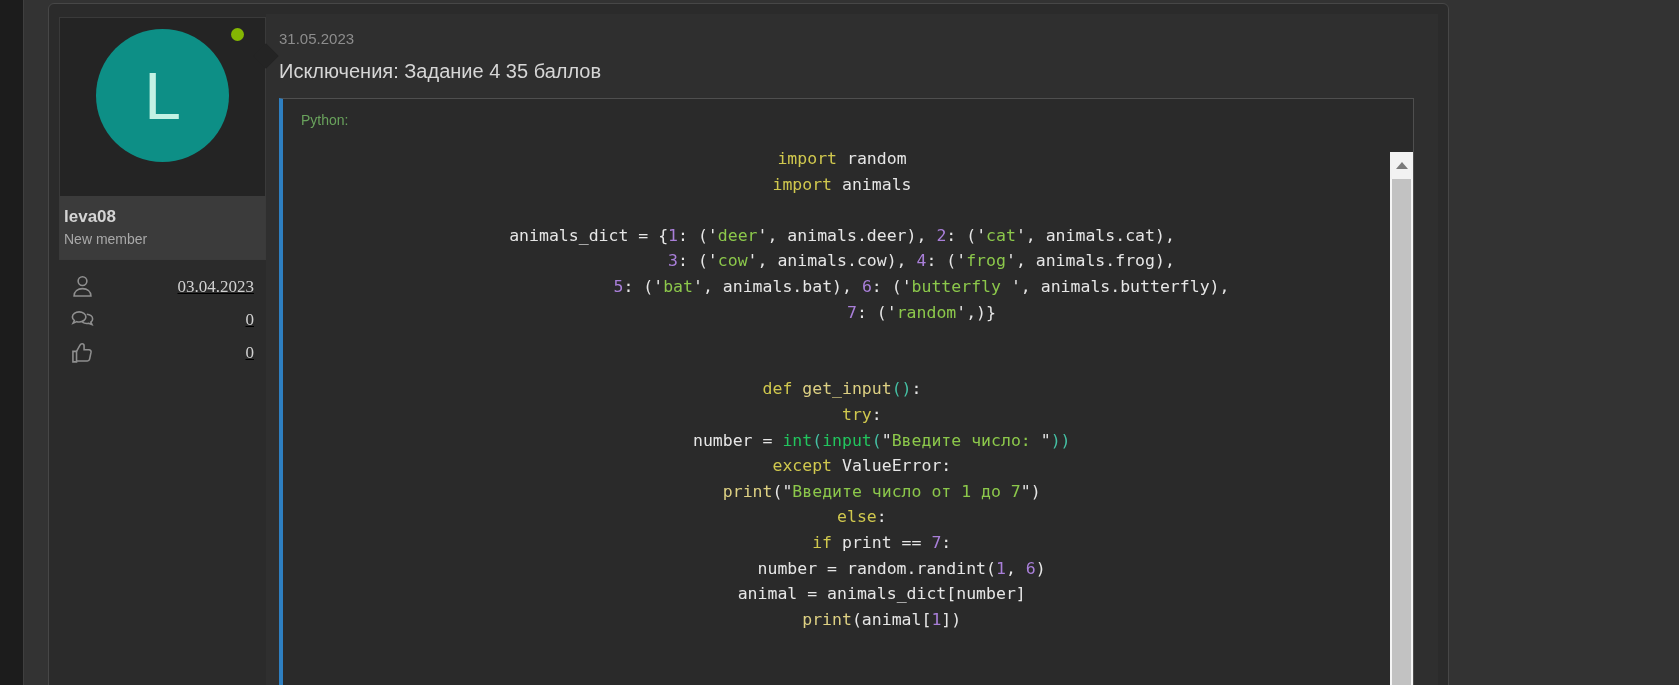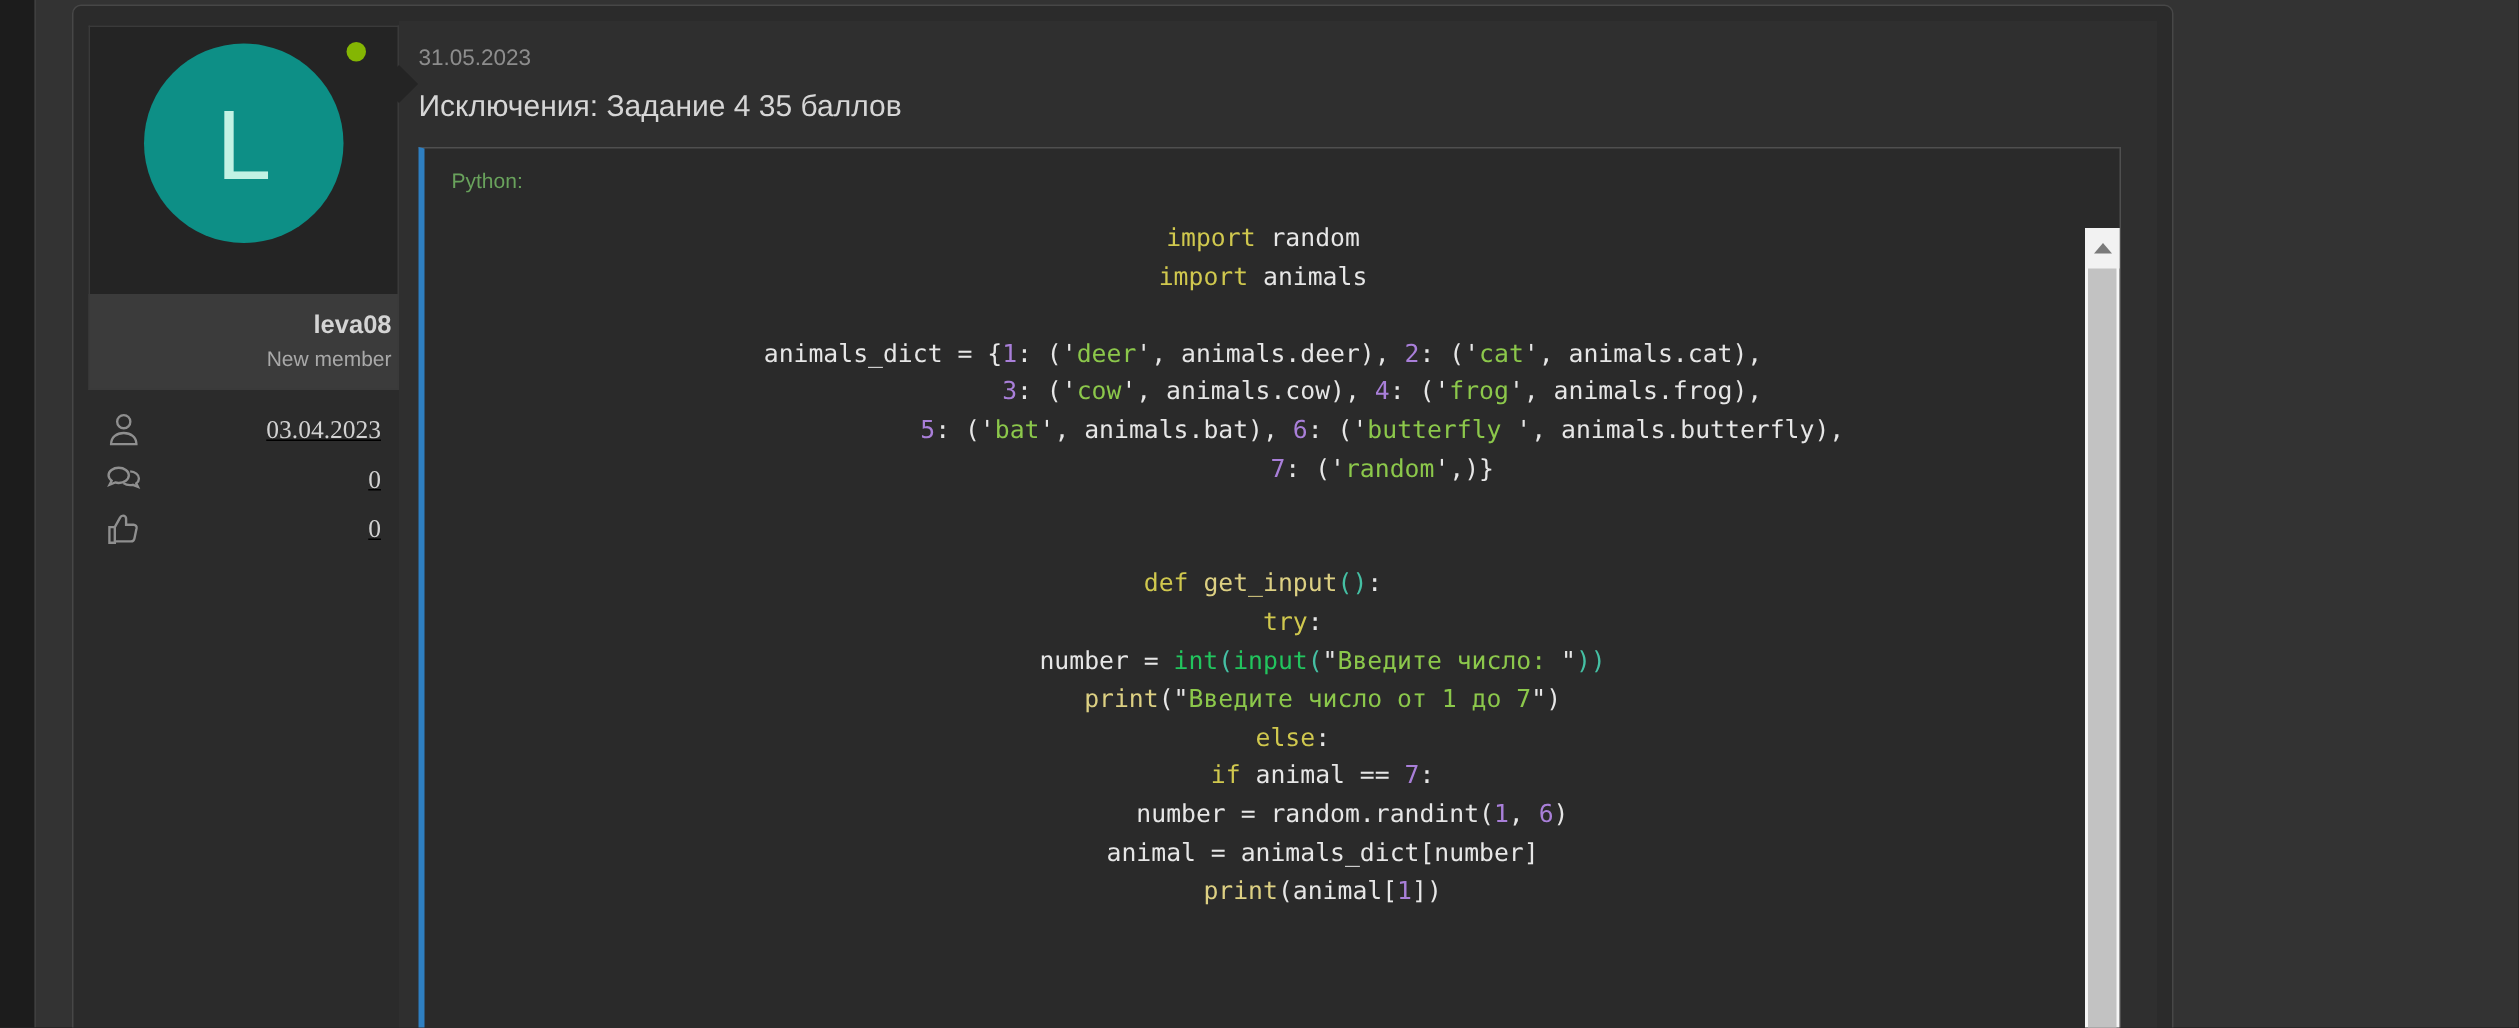--- a/index.html
+++ b/index.html
@@ -36,21 +36,21 @@
   .avatar-letter {
     color:#c2f2e4; font-size:66px; font-weight:300; line-height:1;
     font-family:"Liberation Sans", sans-serif;
   }
   .online-dot {
     position:absolute; top:10px; right:21px; width:13px; height:13px;
     border-radius:50%; background:#84b603;
   }
   .user-strip {
     background:#3b3b3b; border:1px solid #3a3a3a; border-top:none;
-    text-align:right; padding:11px 4px 12px 4px;
+    text-align:left; padding:11px 4px 12px 4px;
   }
   .username { color:#d4d4d4; font-size:17px; font-weight:600; }
   .user-title { color:#a9a9a9; font-size:14px; margin-top:4px; }
   .user-stats { margin-top:10px; }
   .stat-row {
     display:flex; align-items:center;
     padding:4px 12px 4px 10px; height:33px;text-decoration:underline;
   }
   .stat-icon { width:27px; height:27px; flex:0 0 27px; }
   .stat-icon svg { width:27px; height:27px; stroke:#8f8f8f; fill:none; stroke-width:1.4; }
@@ -178,23 +178,24 @@
             <div class="code-line">&nbsp;</div>
             <div class="code-line"><span class="tk-p">animals_dict = {</span><span class="tk-n">1</span><span class="tk-p">: (</span><span class="tk-q">'</span><span class="tk-s">deer</span><span class="tk-q">'</span><span class="tk-p">, animals.deer), </span><span class="tk-n">2</span><span class="tk-p">: (</span><span class="tk-q">'</span><span class="tk-s">cat</span><span class="tk-q">'</span><span class="tk-p">, animals.cat),</span></div>
             <div class="code-line"><span class="tk-p">                </span><span class="tk-n">3</span><span class="tk-p">: (</span><span class="tk-q">'</span><span class="tk-s">cow</span><span class="tk-q">'</span><span class="tk-p">, animals.cow), </span><span class="tk-n">4</span><span class="tk-p">: (</span><span class="tk-q">'</span><span class="tk-s">frog</span><span class="tk-q">'</span><span class="tk-p">, animals.frog),</span></div>
             <div class="code-line"><span class="tk-p">                </span><span class="tk-n">5</span><span class="tk-p">: (</span><span class="tk-q">'</span><span class="tk-s">bat</span><span class="tk-q">'</span><span class="tk-p">, animals.bat), </span><span class="tk-n">6</span><span class="tk-p">: (</span><span class="tk-q">'</span><span class="tk-s">butterfly </span><span class="tk-q">'</span><span class="tk-p">, animals.butterfly),</span></div>
             <div class="code-line"><span class="tk-p">                </span><span class="tk-n">7</span><span class="tk-p">: (</span><span class="tk-q">'</span><span class="tk-s">random</span><span class="tk-q">'</span><span class="tk-p">,)}</span></div>
             <div class="code-line">&nbsp;</div>
             <div class="code-line">&nbsp;</div>
             <div class="code-line"><span class="tk-k">def</span><span class="tk-p"> </span><span class="tk-f">get_input</span><span class="tk-t">()</span><span class="tk-p">:</span></div>
             <div class="code-line"><span class="tk-p">    </span><span class="tk-k">try</span><span class="tk-p">:</span></div>
             <div class="code-line"><span class="tk-p">        number = </span><span class="tk-b">int</span><span class="tk-t">(</span><span class="tk-b">input</span><span class="tk-t">(</span><span class="tk-q">"</span><span class="tk-s">Введите число: </span><span class="tk-q">"</span><span class="tk-t">))</span></div>
+            <div class="code-line"><span class="tk-p">    </span><span class="tk-k">except</span><span class="tk-p"> ValueError:</span></div>
             <div class="code-line"><span class="tk-p">        </span><span class="tk-f">print</span><span class="tk-p">(</span><span class="tk-q">"</span><span class="tk-s">Введите число от 1 до 7</span><span class="tk-q">"</span><span class="tk-p">)</span></div>
             <div class="code-line"><span class="tk-p">    </span><span class="tk-k">else</span><span class="tk-p">:</span></div>
-            <div class="code-line"><span class="tk-p">        </span><span class="tk-k">if</span><span class="tk-p"> animal == </span><span class="tk-n">7</span><span class="tk-p">:</span></div>
+            <div class="code-line"><span class="tk-p">        </span><span class="tk-k">if</span><span class="tk-p"> print == </span><span class="tk-n">7</span><span class="tk-p">:</span></div>
             <div class="code-line"><span class="tk-p">            number = random.randint(</span><span class="tk-n">1</span><span class="tk-p">, </span><span class="tk-n">6</span><span class="tk-p">)</span></div>
             <div class="code-line"><span class="tk-p">        animal = animals_dict[number]</span></div>
             <div class="code-line"><span class="tk-p">        </span><span class="tk-f">print</span><span class="tk-p">(animal[</span><span class="tk-n">1</span><span class="tk-p">])</span></div>
           </div>
 
         <div class="scrollbar">
           <div class="sb-btn">
             <span class="sb-arrow-up"></span>
           </div>
           <div class="sb-thumb"></div>

